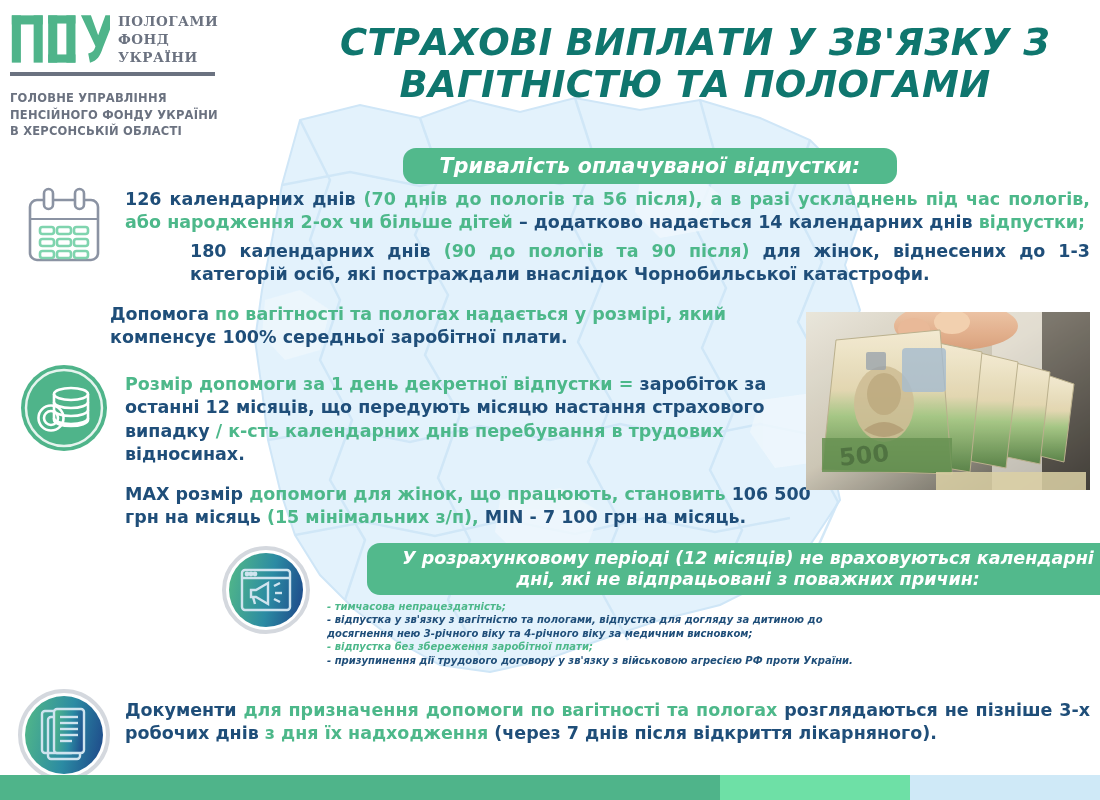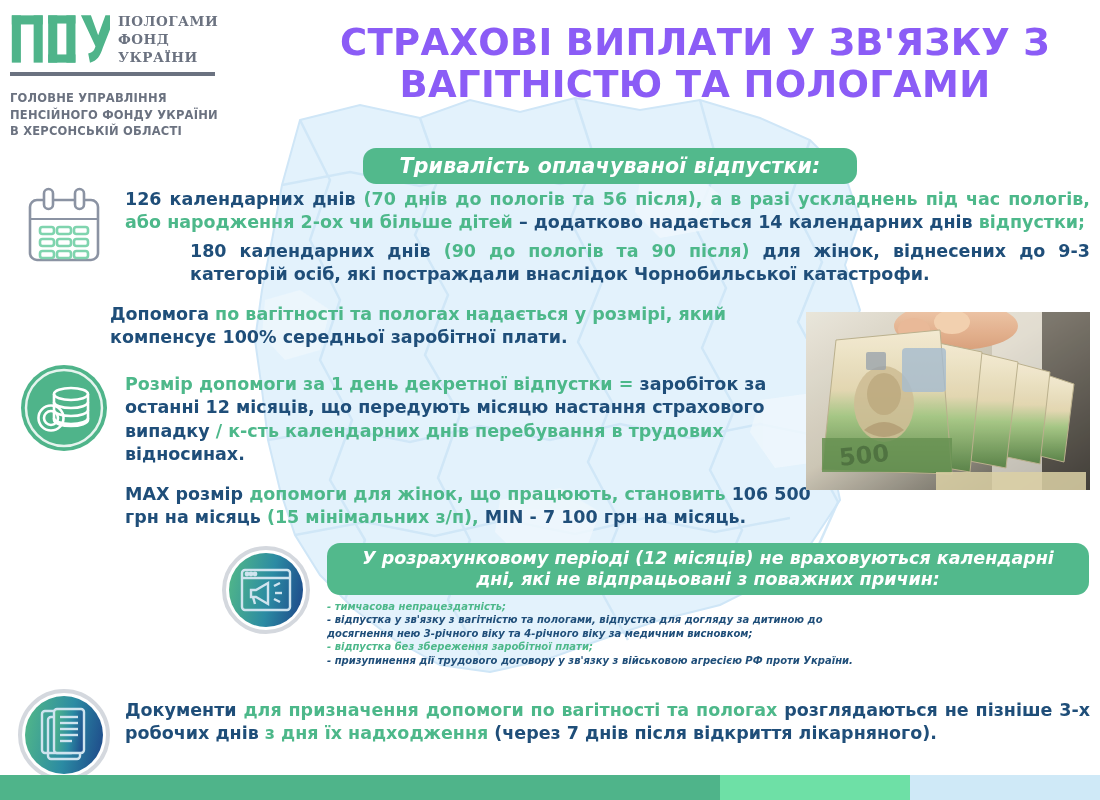--- a/index.html
+++ b/index.html
@@ -34,35 +34,35 @@
     margin-top:14px;
     font-family:"DejaVu Sans", sans-serif;
     font-weight:bold; font-size:11.5px; line-height:1.45;
     letter-spacing:.2px; color:#6b7280;
   }
 
   #main-title {
     position:absolute; left:300px; top:22px; width:790px;
     text-align:center;
     font-family:"DejaVu Sans", sans-serif;
-    font-weight:bold; 
+    font-weight:bold; font-style:italic;
     font-size:37px; line-height:1.13;
     letter-spacing:.3px;
-    color:#8b5cf6;
+    color:#0f766e;
   }
 
   
   .banner {
     position:absolute; z-index:5;
     background:#52b98c;
     border-radius:13px;
     color:#ffffff;
     font-weight:bold; font-style:italic;
     text-align:center;
-    display:flex; align-items:center; justify-content:center;
+    display:flex; align-items:center; justify-content:center;margin-left:40px;
   }
   #banner-duration {
     left:363px; top:148px; width:494px; height:36px;
     font-size:20.5px; letter-spacing:.2px;
   }
   #banner-excluded {
     left:327px; top:543px; width:762px; height:52px;
     font-size:17.5px; line-height:1.2; padding:0 14px;
   }
 
@@ -264,21 +264,21 @@
       <line x1="42" y1="52" x2="54" y2="52"></line>
     </g>
   </svg>
 </div>
 
 <div class="para" id="p-126">
   <span>126 календарних днів </span><span class="g">(70 днів до пологів та 56 після), а в разі ускладнень під час пологів, або народження 2-ох чи більше дітей</span><span> – додатково надається 14 календарних днів </span><span class="g">відпустки;</span>
 </div>
 
 <div class="para" id="p-180">
-  <span>180 календарних днів </span><span class="g">(90 до пологів та 90 після) </span><span>для жінок, віднесених до 9-3 категорій осіб, які постраждали внаслідок Чорнобильської катастрофи.</span>
+  <span>180 календарних днів </span><span class="g">(90 до пологів та 90 після) </span><span>для жінок, віднесених до 1-3 категорій осіб, які постраждали внаслідок Чорнобильської катастрофи.</span>
 </div>
 
 <div class="para" id="p-dopomoga">
   <span>Допомога </span><span class="g">по вагітності та пологах надається у розмірі, який </span><span>компенсує 100% середньої заробітної плати.</span>
 </div>
 
 <div class="para" id="p-rozmir">
   <span class="g">Розмір допомоги за 1 день декретної відпустки = </span><span>заробіток за останні 12 місяців, що передують місяцю настання страхового випадку </span><span class="g">/ к-сть календарних днів перебування в трудових </span><span>відносинах.</span>
 </div>
 

